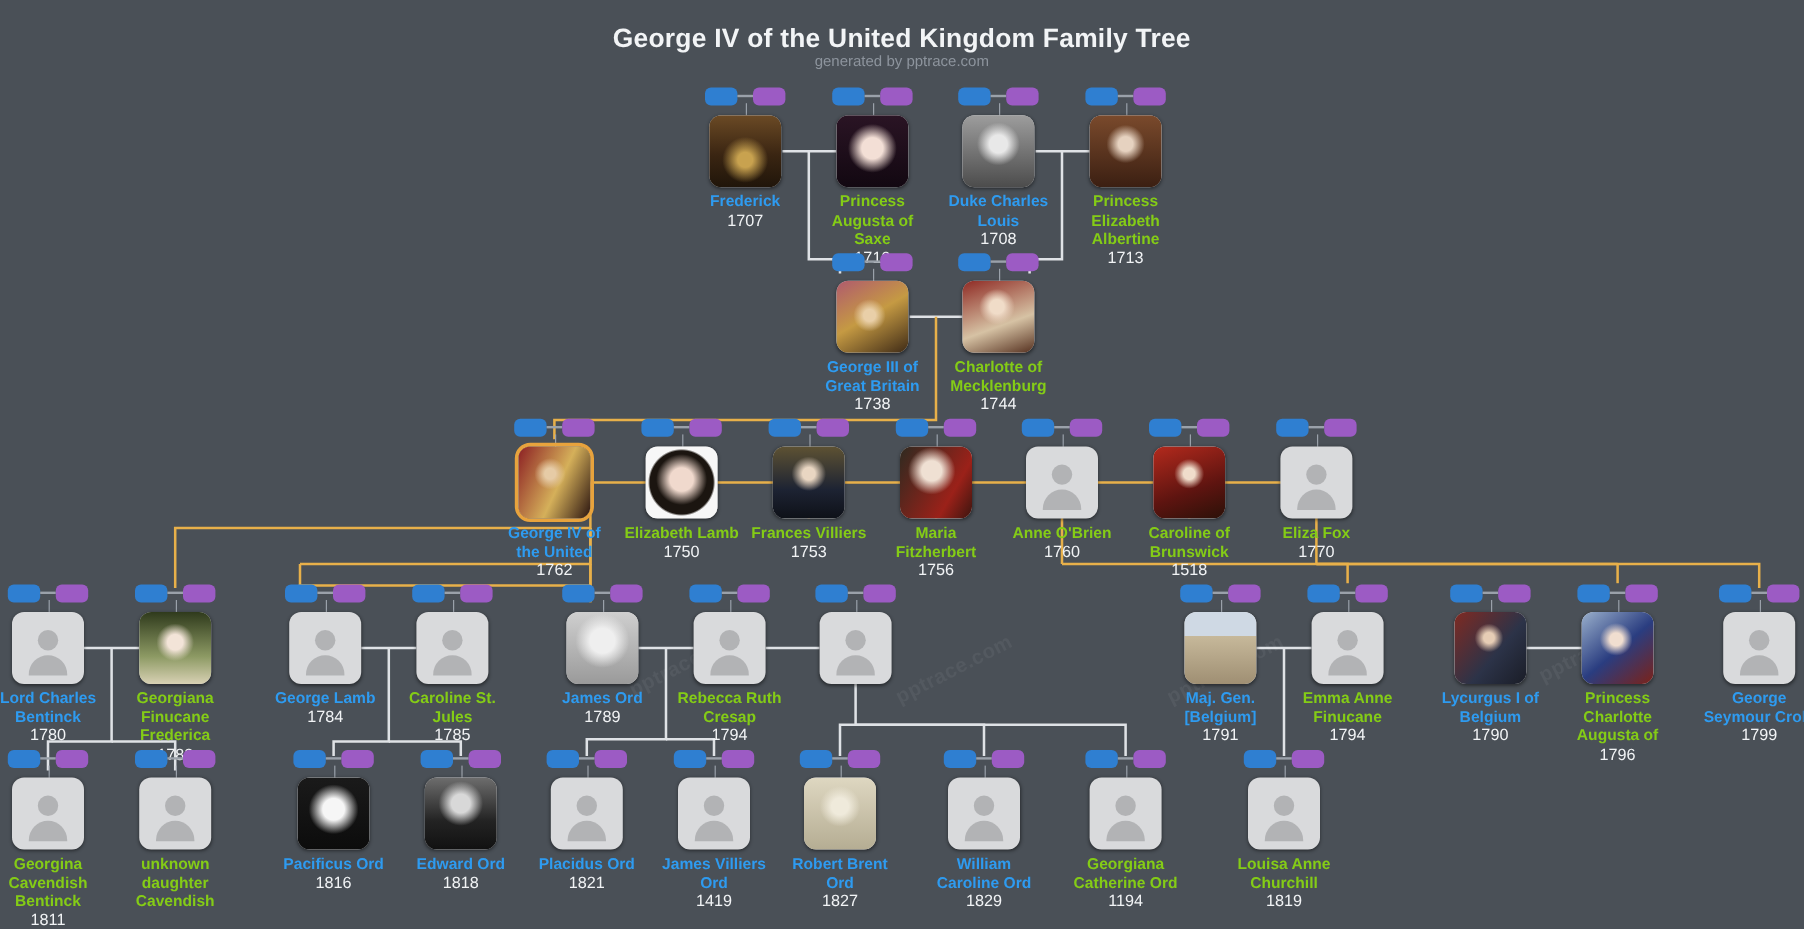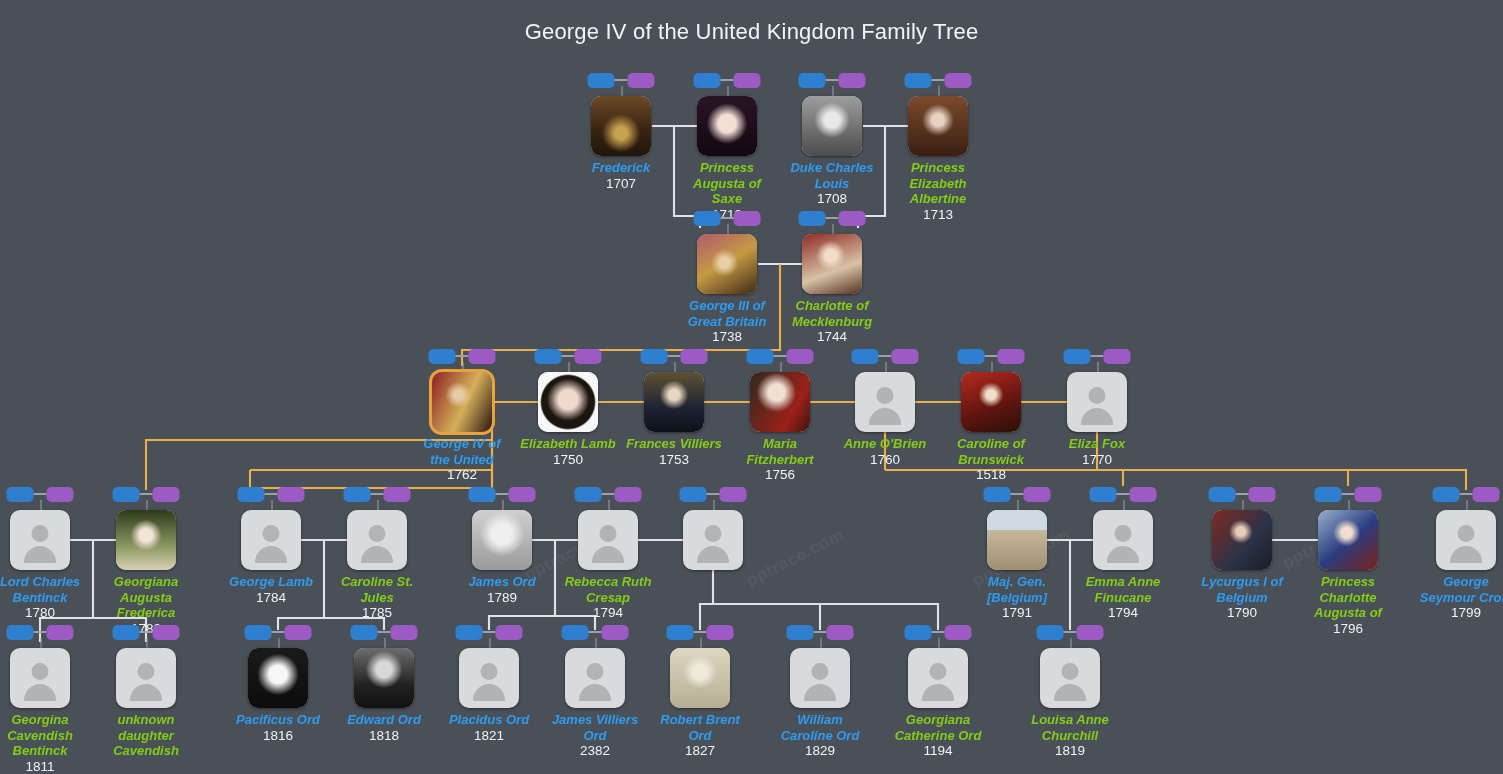--- a/index.html
+++ b/index.html
@@ -10,21 +10,21 @@
     font-family:"Liberation Sans", sans-serif;
     overflow:hidden;
     position:relative;
   }
   #stage { position:absolute; inset:0; }
 
   
   .page-title {
     position:absolute; left:0; top:19px; width:100%;
     text-align:center; color:#f2f4f6;
-    font-size:22px; font-weight:400; letter-spacing:.2px;
+    font-size:22px; font-weight:700; letter-spacing:.2px;
   }
   .page-sub {
     position:absolute; left:0; top:44px; width:100%;
     text-align:center; color:#8d949d; font-size:12.5px;
   }
 
   
   #links { position:absolute; inset:0; pointer-events:none; }
 
   
@@ -67,31 +67,32 @@
     content:""; position:absolute; left:50%; top:36px;
     width:32px; height:17px; background:#b2b3b5;
     border-radius:17px 17px 0 0; transform:translateX(-50%);
   }
   .card .art { position:absolute; inset:0; }
 
   .label {
     position:absolute; left:50%; top:64px; transform:translateX(-50%);
     width:98px; text-align:center; line-height:15.5px;
   }
-  .label .nm { font-size:13px; font-weight:700; display:block;font-style:italic; }
+  .label .nm { font-size:13px; font-weight:700; display:block; }
   .label .nm.m { color:#2e9bf0; }
   .label .nm.f { color:#84cc16; }
   .label .yr { font-size:13.5px; color:#f1f3f5; display:block; }
 </style>
 </head>
 <body>
 
 <div id="stage">
 
   <div class="page-title">George IV of the United Kingdom Family Tree</div>
+  <div class="page-sub">generated by pptrace.com</div>
 
   <svg id="links" viewBox="0 0 1503 774">
     <g fill="none" stroke="#dfe2e6" stroke-width="2.1">
 
       <path d="M 652,126 L 697,126"></path>
       <path d="M 674,126 L 674,216 L 700,216 L 700,228"></path>
 
       <path d="M 863,126 L 908,126"></path>
       <path d="M 885,126 L 885,216 L 858,216 L 858,228"></path>
 
@@ -367,21 +368,21 @@
         <div class="badges">
           <span class="pill blue"></span>
           <span class="stem"></span>
           <span class="pill purple"></span>
           <span class="drop"></span>
         </div>
         <div class="card">
           <div class="art" style="background: radial-gradient(circle at 50% 42%, rgb(243, 228, 216) 0px, rgb(243, 228, 216) 14%, rgba(0, 0, 0, 0) 34%), linear-gradient(rgb(47, 58, 28), rgb(141, 154, 100) 62%, rgb(216, 209, 180));"></div>
         </div>
         <div class="label">
-          <span class="nm f">Georgiana Augusta Frederica</span>
+          <span class="nm f">Georgiana Finucane Frederica</span>
           <span class="yr">1782</span>
         </div>
       </div>
       <div class="node" style="left: 271px; top: 510px;">
         <div class="badges">
           <span class="pill blue"></span>
           <span class="stem"></span>
           <span class="pill purple"></span>
           <span class="drop"></span>
         </div>
@@ -608,21 +609,21 @@
           <span class="pill blue"></span>
           <span class="stem"></span>
           <span class="pill purple"></span>
           <span class="drop"></span>
         </div>
         <div class="card">
           <div class="ph"></div>
         </div>
         <div class="label">
           <span class="nm m">James Villiers Ord</span>
-          <span class="yr">2382</span>
+          <span class="yr">1419</span>
         </div>
       </div>
       <div class="node" style="left: 700px; top: 648px;">
         <div class="badges">
           <span class="pill blue"></span>
           <span class="stem"></span>
           <span class="pill purple"></span>
           <span class="drop"></span>
         </div>
         <div class="card">

